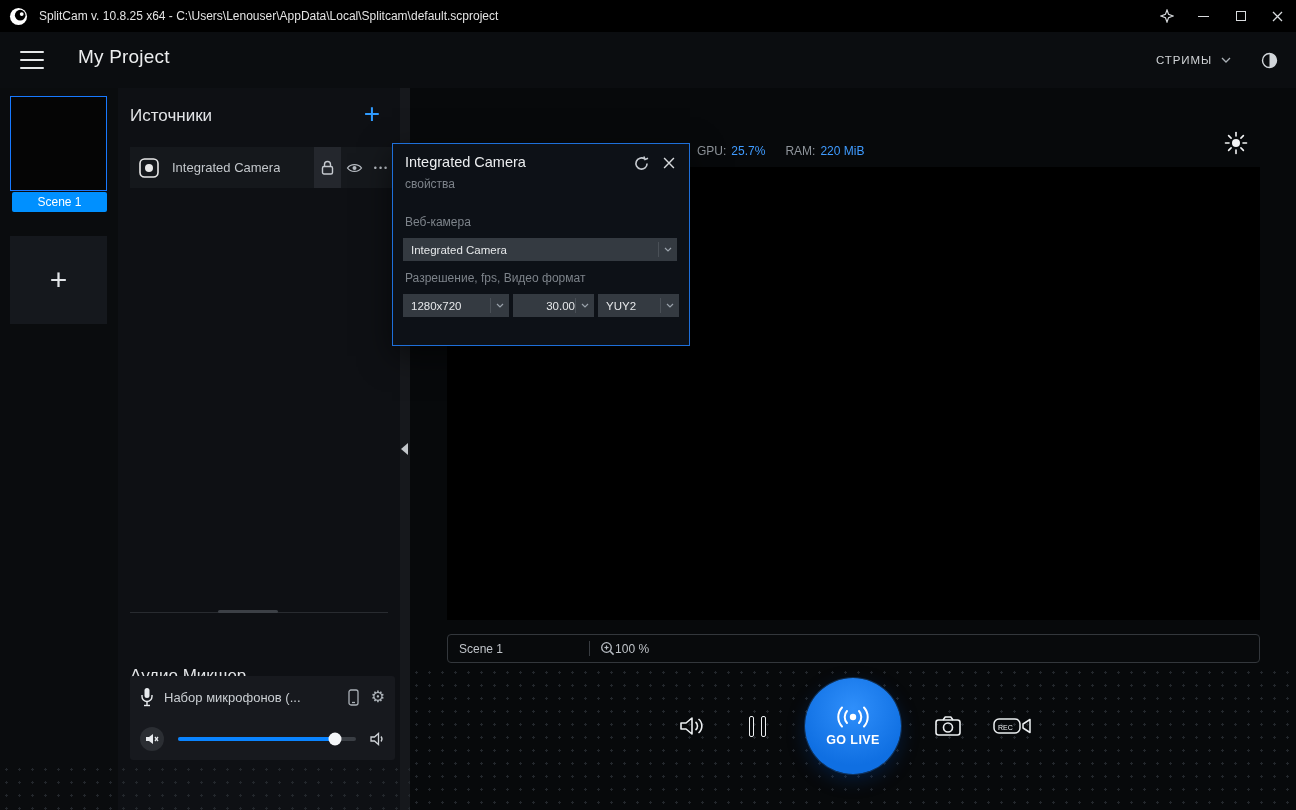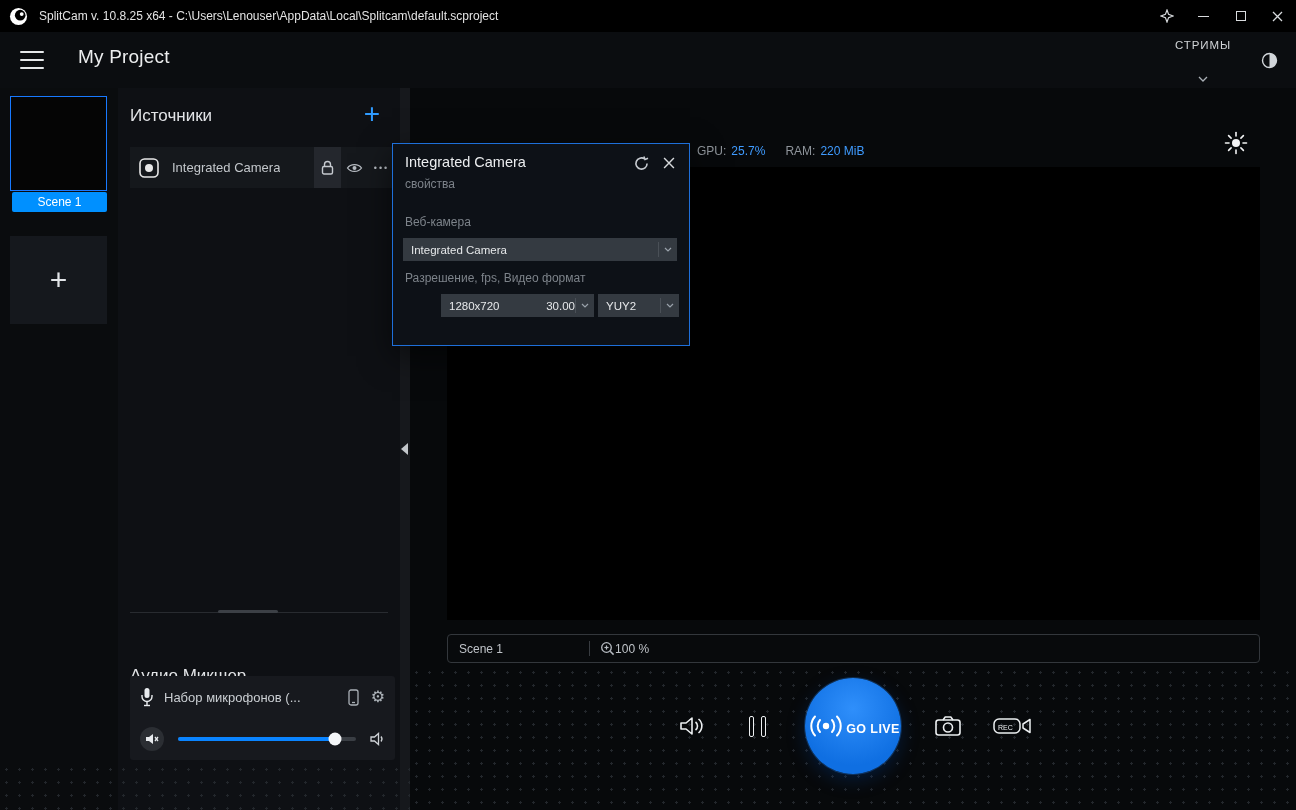--- a/index.html
+++ b/index.html
@@ -15,21 +15,21 @@
   .tb-btn { width:37px; height:100%; display:flex; align-items:center; justify-content:center; cursor:default; }
   .min-glyph { width:11px; border-top:1.5px solid #d8dbde; display:block; }
   .max-glyph { width:10px; height:10px; border:1.2px solid #d8dbde; display:block; }
 
   
   .header { position:absolute; left:0; top:32px; width:100%; height:56px; background:#0b0d10; z-index:20; }
   .hamburger { position:absolute; left:20px; top:19px; width:24px; height:18px; display:flex; flex-direction:column; justify-content:space-between; }
   .hamburger span { display:block; height:2px; background:#e6e8ea; border-radius:1px; }
   .project-title { position:absolute; left:78px; top:14px; font-size:19px; color:#ecedee; letter-spacing:.2px; }
   .header-right { position:absolute; right:18px; top:0; height:56px; display:flex; align-items:center; }
-  .streams { display:flex; align-items:center; gap:25px;flex-direction:column; }
+  .streams { display:flex; align-items:center; gap:9px; }
   .streams-label { font-size:11.5px; letter-spacing:.9px; color:#d0d3d6; }
   .theme-btn { margin-left:30px; display:flex; align-items:center; }
 
   
   .scenes-col { position:absolute; left:0; top:88px; width:118px; bottom:0; background:#0a0c0e; }
   .scene-thumb { position:absolute; left:10px; top:8px; width:97px; height:95px; background:#050505; border:1px solid #1879ff; }
   .scene-label { position:absolute; left:12px; top:104px; width:95px; height:20px; background:#0090ff; color:#fff; font-size:12px; display:flex; align-items:center; justify-content:center; border-radius:2px; }
   .add-scene { position:absolute; left:10px; top:148px; width:97px; height:88px; background:#15181d; display:flex; align-items:center; justify-content:center; }
   .plus-thin { font-size:30px; font-weight:200; color:#e2e5e8; line-height:1; }
 
@@ -83,38 +83,38 @@
   .scene-bar-div { width:1px; height:15px; background:#383c41; margin-left:86px; }
   .zoom-btn { margin-left:10px; display:flex; }
   .zoom-level { font-size:12px; color:#bfc3c8; }
 
   
   .ctrl { position:absolute; z-index:3; display:flex; align-items:center; justify-content:center; }
   .speaker-btn { left:264px; top:622px; width:36px; height:32px; }
   .pause-btn { left:333px; top:624px; width:28px; height:28px; gap:7px; }
   .pause-btn span { display:block; width:5px; height:21px; border:1.5px solid #eceff1; border-radius:2px; }
   .go-live-btn { left:395px; top:590px; width:96px; height:96px; border-radius:50%;
-      background:radial-gradient(circle at 50% 32%, #2f8ffb, #0f6fe2 70%); box-shadow:0 0 0 1px rgba(47,143,251,.25), 0 6px 18px rgba(0,60,140,.35); }
+      background:radial-gradient(circle at 50% 32%, #2f8ffb, #0f6fe2 70%); flex-direction:column; box-shadow:0 0 0 1px rgba(47,143,251,.25), 0 6px 18px rgba(0,60,140,.35); }
   .go-live-label { margin-top:5px; font-size:12.5px; font-weight:bold; color:#fff; letter-spacing:.4px; }
   .camera-btn { left:520px; top:622px; width:36px; height:32px; }
   .rec-btn { left:582px; top:624px; width:40px; height:28px; }
 
   
   .popup { position:absolute; left:392px; top:143px; width:298px; height:203px; background:#0d1117; border:1px solid #1e6fd9; box-shadow:0 10px 30px rgba(0,0,0,.55); z-index:40; }
   .pp-title { position:absolute; left:12px; top:10px; font-size:14.5px; color:#ebedef; }
   .pp-refresh { position:absolute; right:40px; top:12px; display:flex; }
   .pp-close { position:absolute; right:14px; top:13px; display:flex; }
   .pp-subtitle { position:absolute; left:12px; top:33px; font-size:12px; color:#7d838a; }
   .pp-label1 { position:absolute; left:12px; top:71px; font-size:12px; color:#7d838a; }
   .pp-label2 { position:absolute; left:12px; top:127px; font-size:12px; color:#7d838a; }
   .select { position:absolute; height:23px; background:#343a41; display:flex; align-items:center; }
   .select-value { flex:1 1 auto; padding-left:8px; font-size:11.5px; color:#e6e8ea; white-space:nowrap; overflow:hidden; }
   .select-chevron { flex:0 0 auto; width:19px; height:15px; border-left:1px solid #4a5057; display:flex; align-items:center; justify-content:center; }
   .sel-webcam { left:10px; top:94px; width:274px; }
-  .sel-res { left:10px; top:150px; width:106px;margin-left:38px; }
+  .sel-res { left:10px; top:150px; width:106px; }
   .sel-fps { left:120px; top:150px; width:81px;text-align:right; }
   .sel-fmt { left:205px; top:150px; width:81px; }
 </style>
 </head>
 <body>
 
 <div class="app">
 
   <div class="titlebar">
     <span class="logo">

